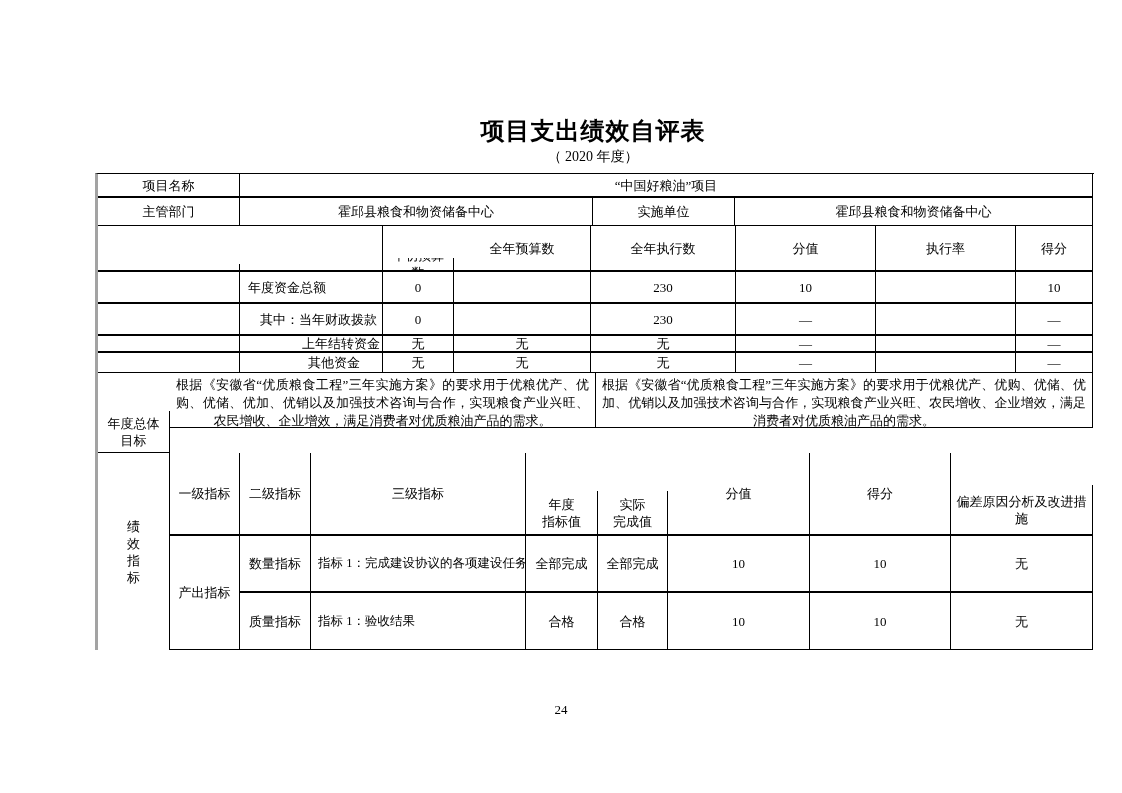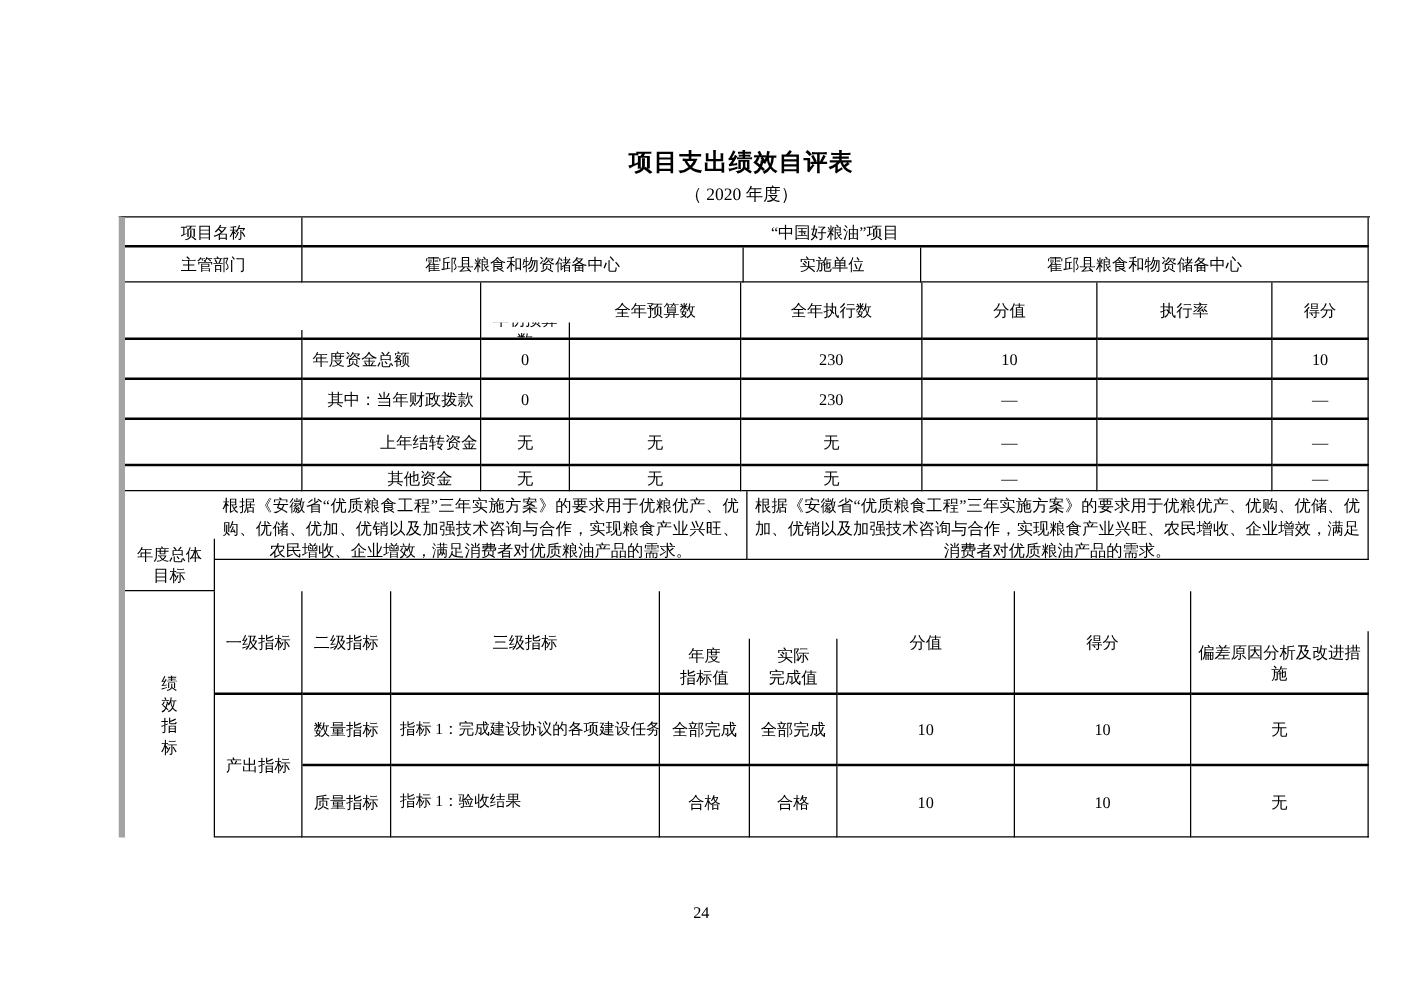--- a/index.html
+++ b/index.html
@@ -1,21 +1,21 @@
 <!DOCTYPE html>
 <html><head>
 <meta charset="utf-8">
 <style>
   * { margin:0; padding:0; }
   html,body { width:1122px; height:793px; background:#ffffff; overflow:hidden; }
   body { font-family:"Liberation Serif","DejaVu Serif",serif; color:#000; }
   .content { width:996px; margin-left:95px; }
-  .doc-title { margin-top:118px; text-align:center; font-size:19px; font-weight:bold; line-height:26px; letter-spacing:1px; }
+  .doc-title { margin-top:118px; text-align:center; font-size:24px; font-weight:bold; line-height:26px; letter-spacing:1px; }
   .doc-subtitle { text-align:center; font-size:14px; line-height:19px; margin-top:3px; margin-bottom:7px; }
-  .tbl { border-top:1px solid #000; border-left:5px solid #a3a3a3; width:996px; font-size:13px; }
+  .tbl { border-top:1px solid #000; border-left:3px solid #a3a3a3; width:996px; font-size:13px; }
   .r { display:flex; }
   .col { display:flex; flex-direction:column; }
   .c { box-sizing:border-box; flex-shrink:0; border-right:1px solid #000; border-bottom:1px solid #000;
        display:flex; align-items:center; justify-content:center; text-align:center; overflow:hidden; line-height:17px; }
   .hb { border-bottom-width:2px; }
   .al  { justify-content:flex-start; text-align:left; padding-left:8px; }
   .al2 { justify-content:flex-start; text-align:left; padding-left:20px; }
   .ar  { justify-content:flex-end; text-align:right; padding-right:2px; }
   .ar2 { justify-content:flex-end; text-align:right; padding-right:22px; }
   .pre { white-space:pre-line;margin-top:38px; }
@@ -26,21 +26,21 @@
   .vlab span { display:block; width:15px; word-break:break-all; line-height:17px; text-align:center; }
   .fund-label { line-height:22px; }
   .page-num { text-align:center; font-size:13px; margin-top:52px; }
   
   .w142{width:142px}.w853{width:853px}.w353{width:353px}.w358{width:358px}
   .w143{width:143px}.w71{width:71px}.w137{width:137px}.w145{width:145px}
   .w140{width:140px}.w77{width:77px}.w72{width:72px}.w923{width:923px}
   .w426{width:426px}.w497{width:497px}.w70{width:70px}.w215{width:215px}
   .w141{width:141px}
   .h24{height:24px}.h28{height:28px}.h46{height:46px}.h32{height:32px}
-  .h21{height:37px}.h20{height:20px}.h80{height:80px}.h25{height:25px}
+  .h21{height:17px}.h20{height:20px}.h80{height:80px}.h25{height:25px}
   .h55{height:55px}.h197{height:197px}.h83{height:83px}.h114{height:114px}.h57{height:57px}
 </style>
 </head>
 <body>
 
 <div class="page">
   <div class="content">
     <div class="doc-title">项目支出绩效自评表</div>
     <div class="doc-subtitle">（ 2020 年度）</div>
 

